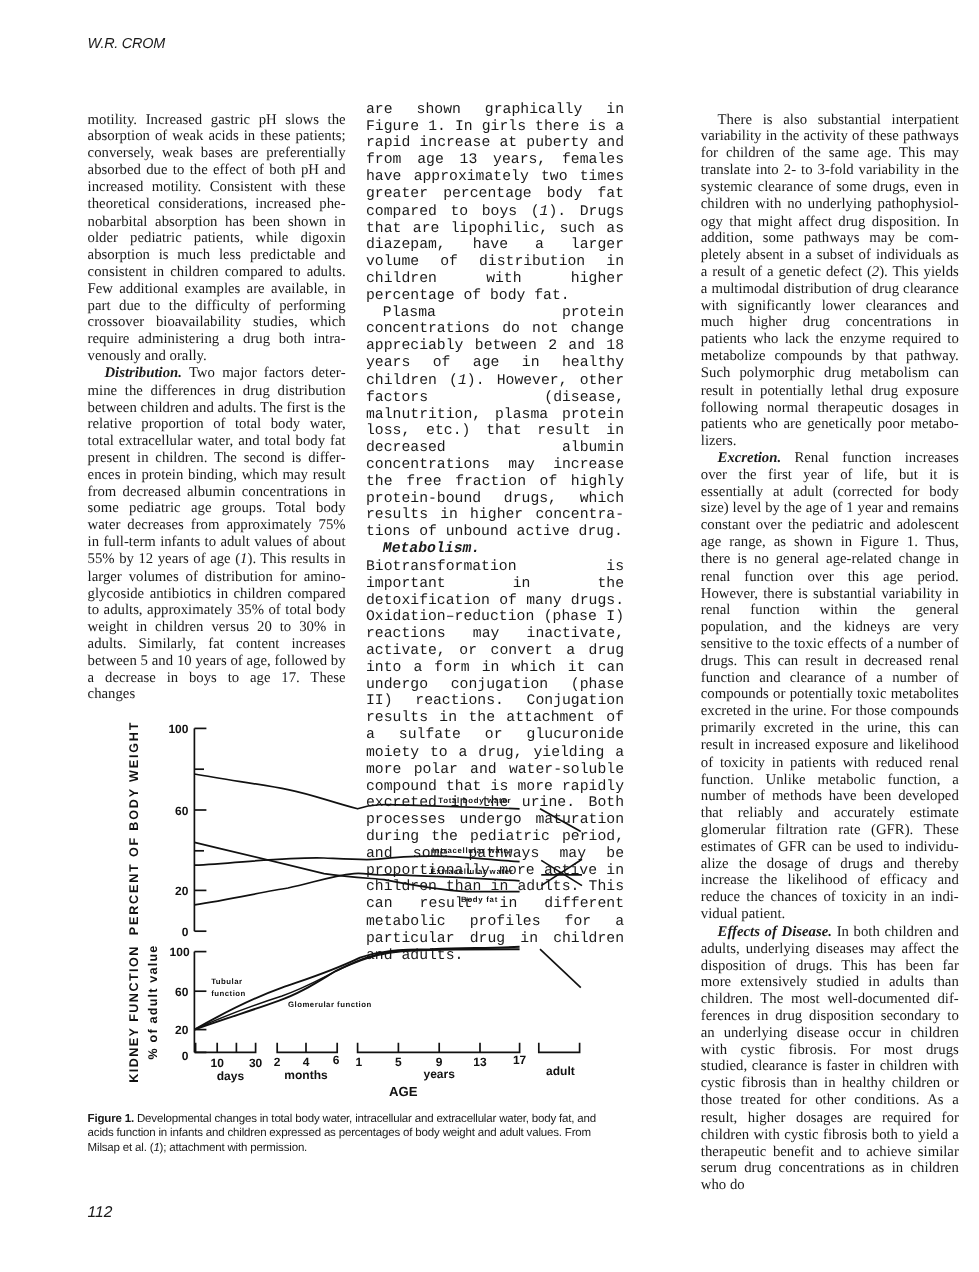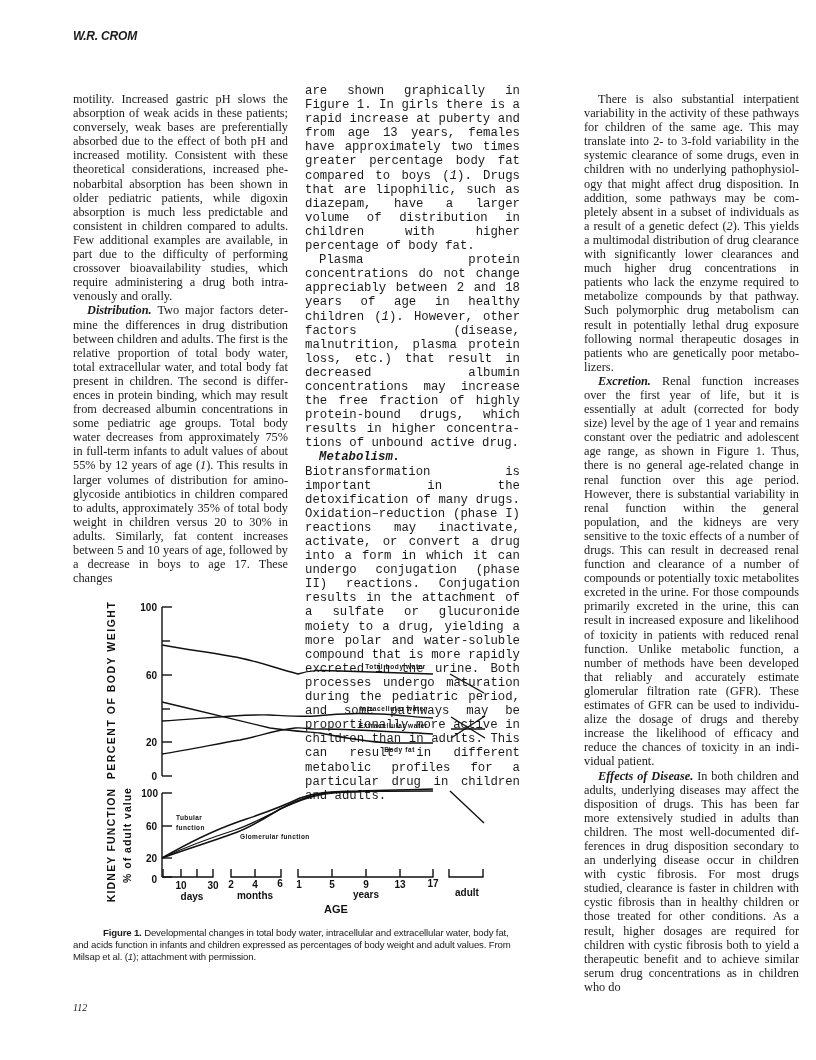--- a/index.html
+++ b/index.html
@@ -1,31 +1,31 @@
 <!DOCTYPE html>
 <html><head>
 <meta charset="utf-8">
 <style>
   html, body { margin: 0; padding: 0; background: #ffffff; }
   body { width: 816px; height: 1060px; position: relative; overflow: hidden; color: #1a1a1a; }
-  .header-author { position: absolute; left: 73px; top: 29px; font-family: "Liberation Sans", sans-serif; font-weight: bold; font-style: italic; font-size: 12px; letter-spacing: -0.2px; text-align: right; }
+  .header-author { position: absolute; left: 73px; top: 29px; font-family: "Liberation Sans", sans-serif; font-weight: normal; font-style: italic; font-size: 12px; letter-spacing: -0.2px; text-align: right; }
   .col { position: absolute; font-family: "Liberation Serif", serif; font-size: 12.3px; line-height: 14.1px; text-align: justify; hyphens: manual; }
   .col p { margin: 0; }
   .col p.indent { text-indent: 14px; }
   .col .runin { font-weight: bold; font-style: italic; }
   .col .ref { font-style: italic; }
   #col1 { left: 73px; top: 92px; width: 215px; }
   #col2 { left: 305px; top: 84px; width: 215px; font-family: Liberation Mono, monospace; }
   #col3 { left: 584px; top: 92px; width: 215px; }
   .figure { position: absolute; left: 60px; top: 580px; width: 480px; height: 340px; }
   .figure svg { position: absolute; left: 0; top: 0; }
   .caption { position: absolute; left: 73px; top: 927px; width: 445px; font-family: "Liberation Sans", sans-serif; font-size: 9.6px; line-height: 12px; letter-spacing: -0.15px; }
-  .caption .fig-label { font-weight: bold; margin-left: 30px; }
+  .caption .fig-label { font-weight: bold; }
   .caption .ref { font-style: italic; }
-  .footer-page { position: absolute; left: 73px; top: 1002px; font-family: Liberation Serif, serif; font-style: italic; font-size: 10px; }
+  .footer-page { position: absolute; left: 73px; top: 1002px; font-family: Liberation Sans, sans-serif; font-style: italic; font-size: 13px; }
   .footer-journal { position: absolute; right: 48px; top: 1062px; font-family: "Liberation Sans", sans-serif; font-style: italic; font-size: 10.5px; padding-left: 45px; }
   svg text { font-family: "Liberation Sans", sans-serif; fill: #111; }
 </style>
 </head>
 <body>
 
 <div class="header-author">W.R. CROM</div>
 
 <div class="col" id="col1">
   <p><span>motility. Increased gastric pH slows the absorption of weak acids in these patients; conversely, weak bases are preferentially absorbed due to the effect of both pH and increased motility. Consistent with these theoretical considerations, increased phe­nobarbital absorption has been shown in older pediatric patients, while digoxin absorption is much less predictable and consistent in children compared to adults. Few additional examples are available, in part due to the difficulty of performing crossover bioavailability studies, which require administering a drug both intra­venously and orally.</span></p>

